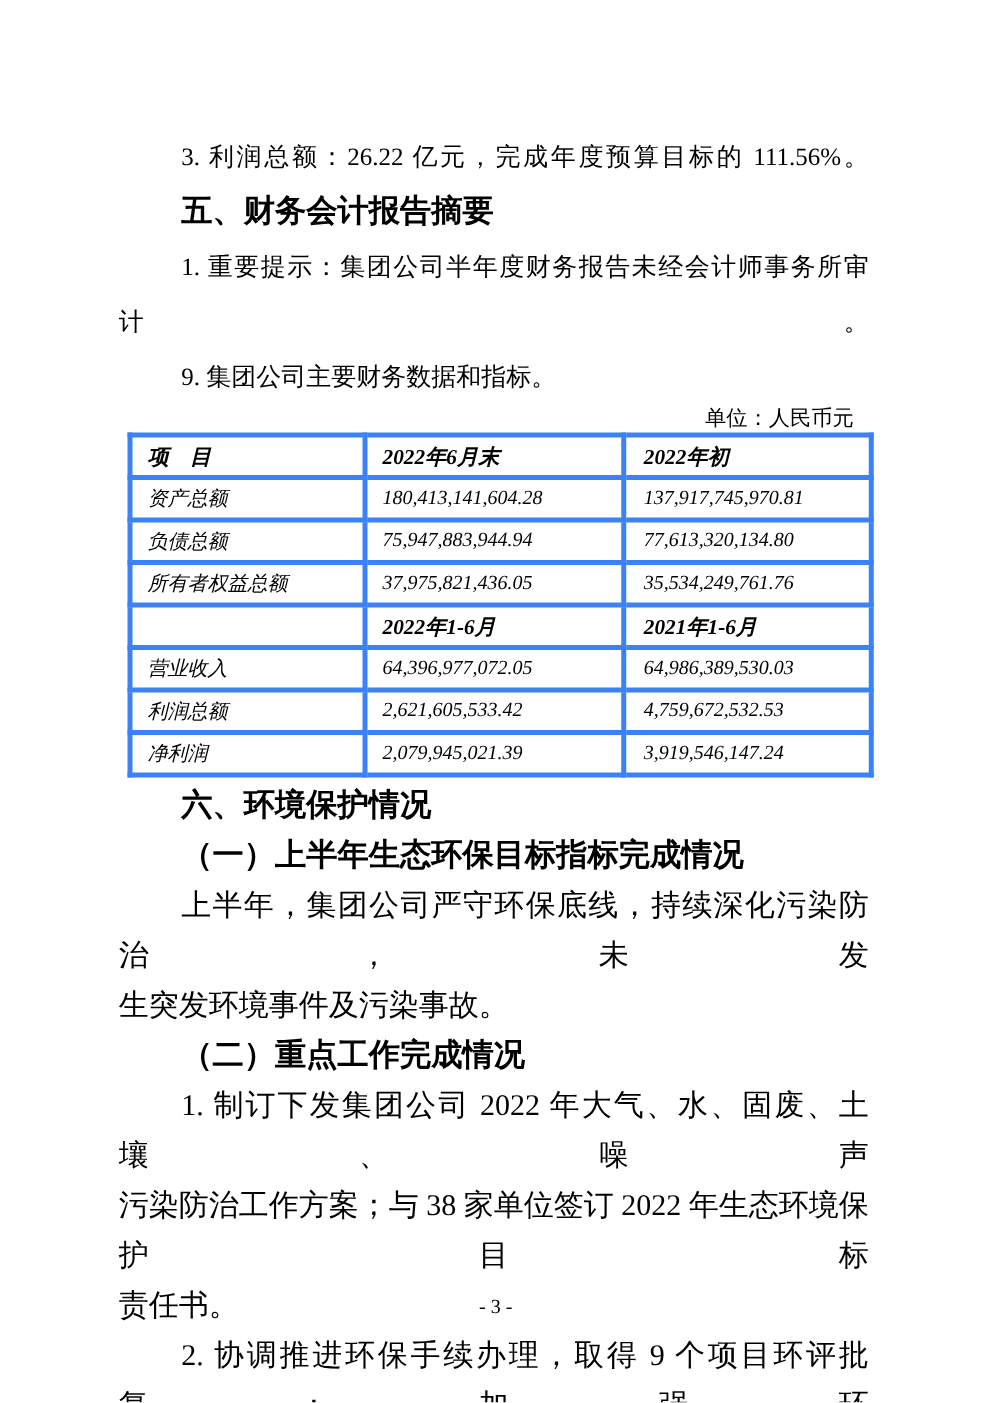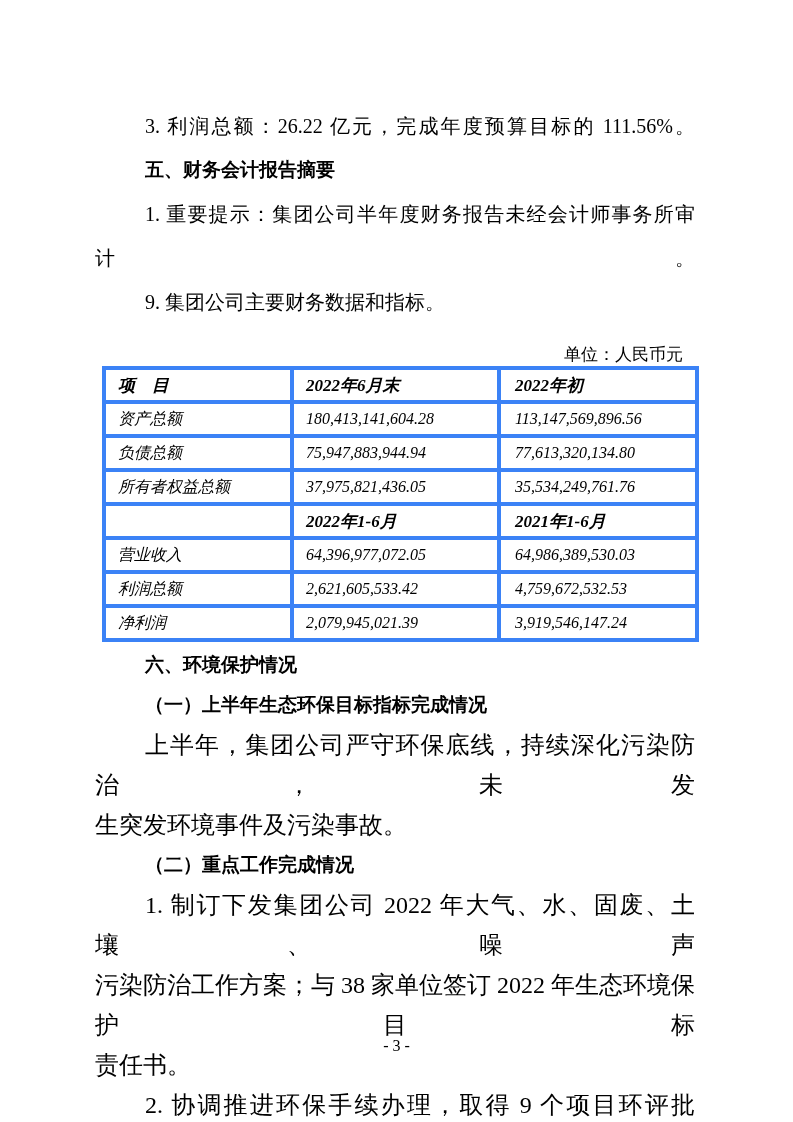--- a/index.html
+++ b/index.html
@@ -12,27 +12,27 @@
     overflow:hidden;
   }
   .content { position:absolute; left:95px; top:104px; width:600px; }
 
   .tline { font-size:20px; line-height:44px; }
   .bline { font-size:24px; line-height:40px; }
   .indent { text-indent:50px; }
   .stretch { text-align:justify; text-align-last:justify; }
 
   .heading {
-    font-family:Liberation Sans, sans-serif;
+    font-family:Liberation Serif, serif;
     font-weight:bold;
-    font-size:19px;
+    font-size:25px;
     margin:0;
   }
 
-  .unit { font-size:17px; line-height:22px; text-align:right; padding-right:12px;margin-top:20px; }
+  .unit { font-size:17px; line-height:22px; text-align:right; padding-right:12px; }
 
   table.fin {
     border-collapse:collapse;
     table-layout:fixed;
     width:593px;
     margin-left:7px;
     border:2px solid #000;
   }
   table.fin td {
     border:4px solid #3b82f6;
@@ -76,21 +76,21 @@
       </colgroup>
       <tbody>
           <tr class="header-row">
         <td class="c0">项　目</td>
         <td class="c1">2022年6月末</td>
         <td class="c2">2022年初</td>
       </tr>
       <tr>
         <td class="c0">资产总额</td>
         <td class="c1">180,413,141,604.28</td>
-        <td class="c2">113,147,569,896.56</td>
+        <td class="c2">137,917,745,970.81</td>
       </tr>
       <tr>
         <td class="c0">负债总额</td>
         <td class="c1">75,947,883,944.94</td>
         <td class="c2">77,613,320,134.80</td>
       </tr>
       <tr>
         <td class="c0">所有者权益总额</td>
         <td class="c1">37,975,821,436.05</td>
         <td class="c2">35,534,249,761.76</td>

